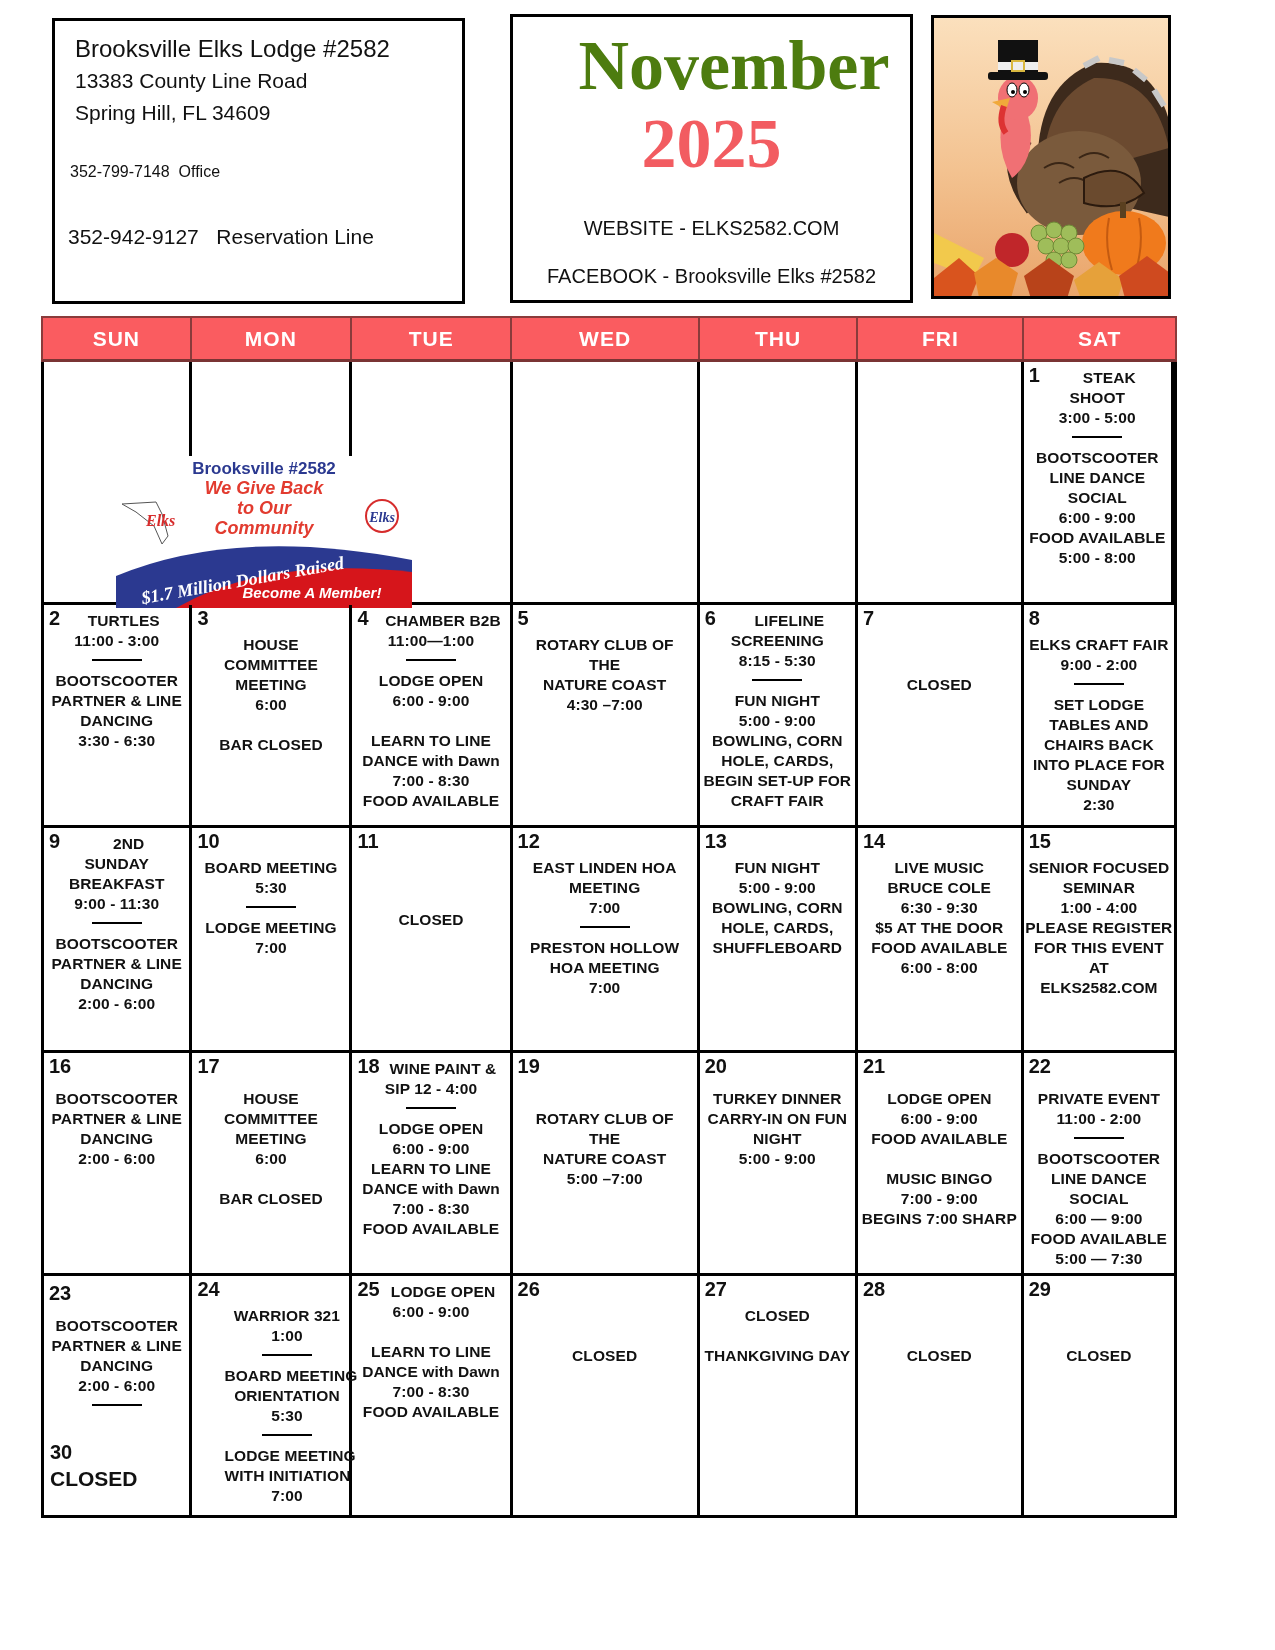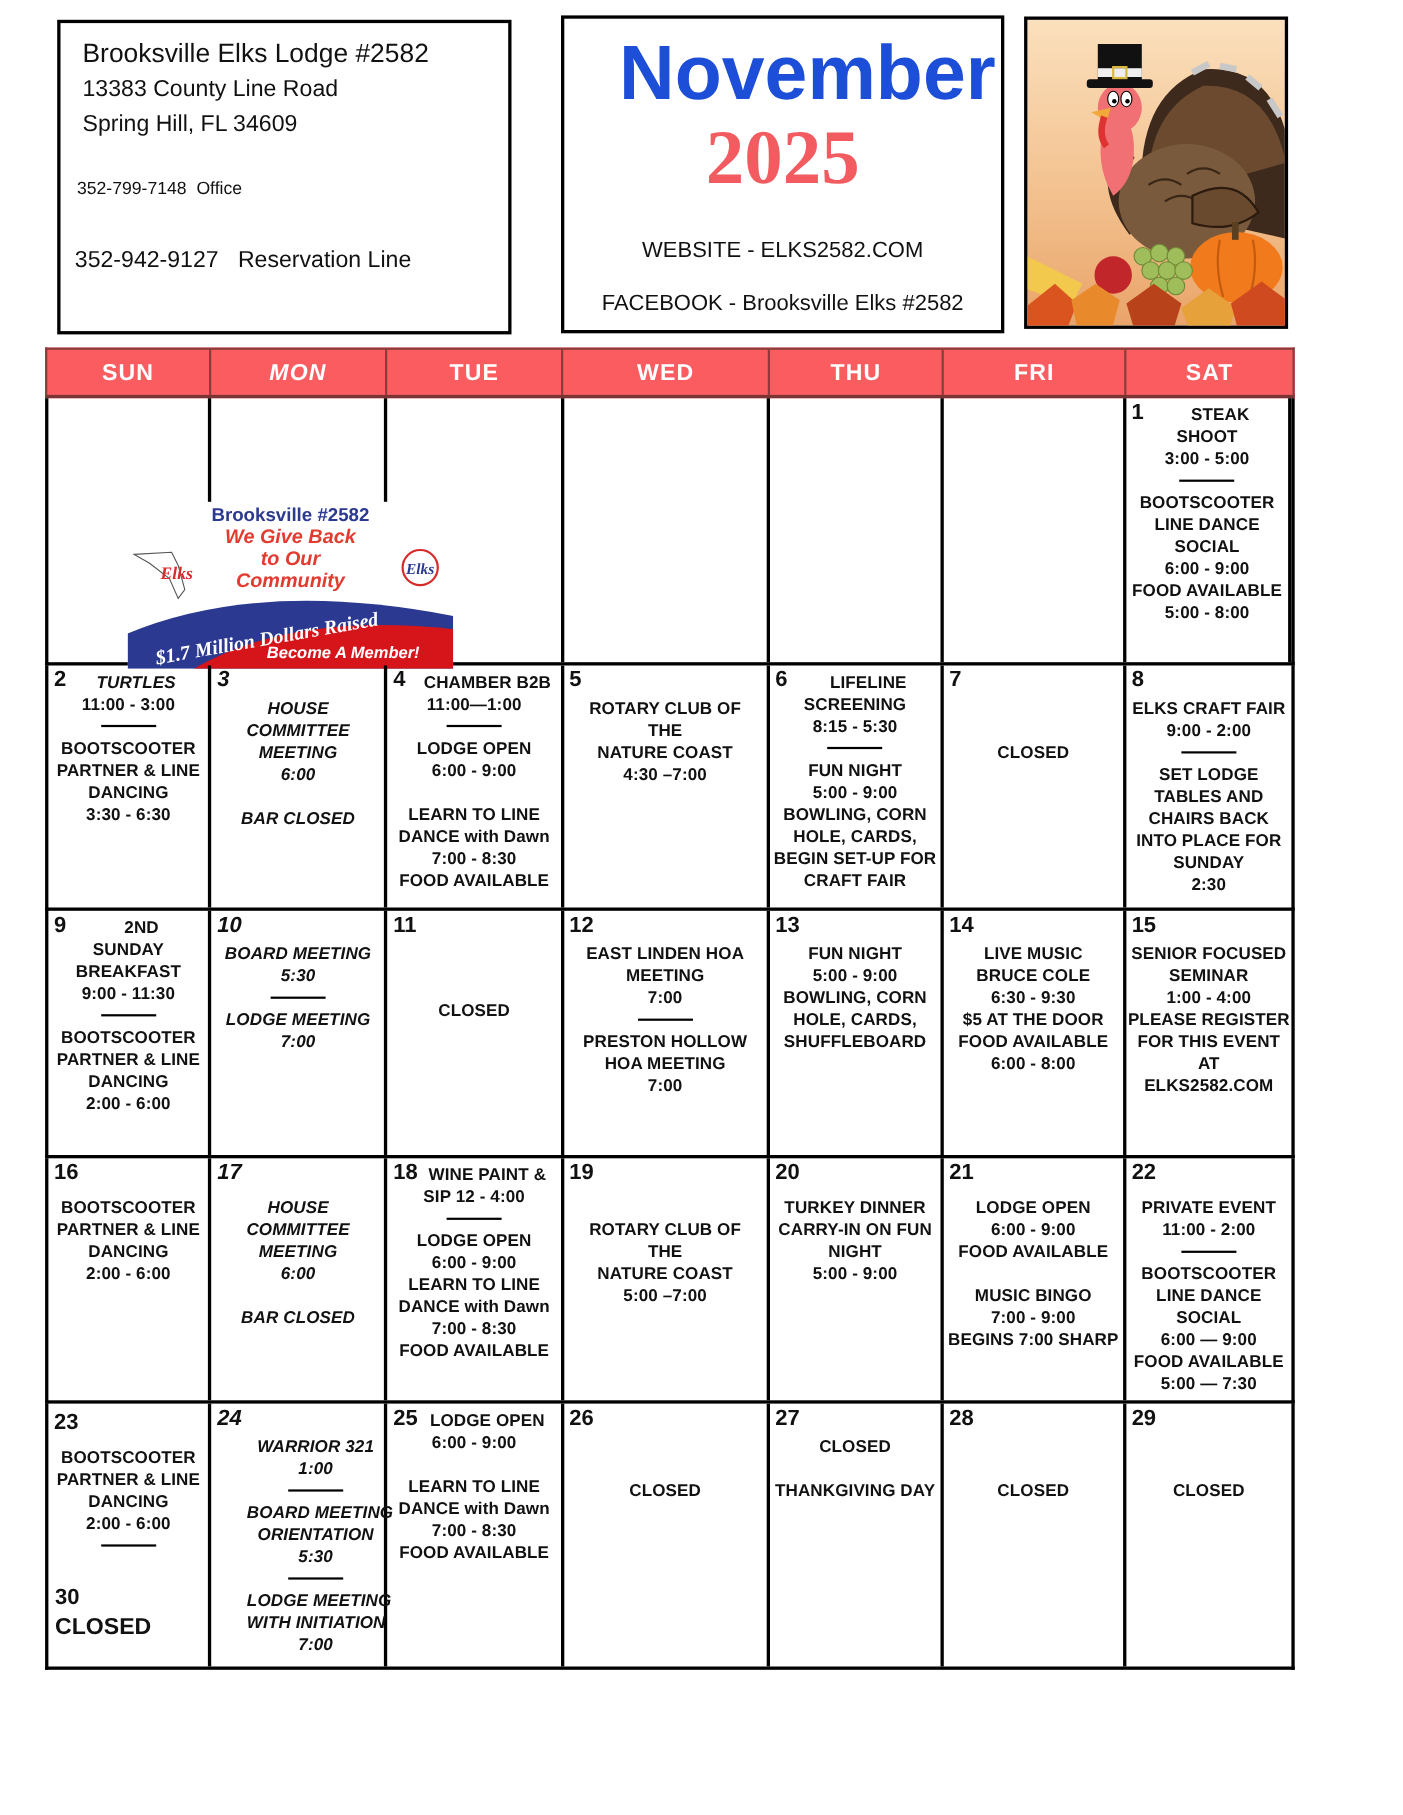--- a/index.html
+++ b/index.html
@@ -7,37 +7,37 @@
   body { position: relative; font-family: "Liberation Sans", sans-serif; color: #111; }
 
   .addr-box { position: absolute; left: 52px; top: 18px; width: 413px; height: 286px; border: 3px solid #000; }
   .addr-box .l1 { position: absolute; left: 20px; top: 14px; font-size: 24px; white-space: nowrap; }
   .addr-box .l2 { position: absolute; left: 20px; top: 48px; font-size: 21px; white-space: nowrap; }
   .addr-box .l3 { position: absolute; left: 20px; top: 80px; font-size: 21px; white-space: nowrap; }
   .addr-box .ph1 { position: absolute; left: 15px; top: 142px; font-size: 16px; white-space: pre; }
   .addr-box .ph2 { position: absolute; left: 13px; top: 204px; font-size: 21px; white-space: pre; }
 
   .title-box { position: absolute; left: 510px; top: 14px; width: 403px; height: 289px; border: 3px solid #000; text-align: center; }
-  .title-box .month { position: absolute; left: 0; right: -12px; top: 14px; font-family: Liberation Sans, sans-serif; font-weight: bold; font-size: 70px; color: #1d4ed8; line-height: 1; padding-left: 33px; }
+  .title-box .month { position: absolute; left: 0; right: -12px; top: 14px; font-family: Liberation Serif, serif; font-weight: bold; font-size: 70px; color: #4d7c0f; line-height: 1; padding-left: 33px; }
   .title-box .year { position: absolute; left: 0; right: 0; top: 92px; font-family: "Liberation Serif", serif; font-weight: bold; font-size: 70px; color: #f25c61; line-height: 1; }
   .title-box .web { position: absolute; left: 0; right: 0; top: 200px; font-size: 20px; }
   .title-box .fb { position: absolute; left: 0; right: 0; top: 248px; font-size: 20px; white-space: nowrap; }
 
   .turkey-box { position: absolute; left: 931px; top: 15px; width: 240px; height: 284px; border: 3px solid #000; overflow: hidden;
     background: linear-gradient(180deg, #fbe0bd 0%, #f3c290 55%, #e9a46a 100%); }
 
   .grid { position: absolute; left: 41px; top: 316px; width: 1136px; border-radius: 26px; }
   .hdr { display: flex; height: 46px; background: #fa5c60; border: 2px solid #8a3b3b; border-bottom: 3px solid #7a3434; }
   .hdr div { color: #fff; font-weight: bold; font-size: 21px; display: flex; align-items: center; justify-content: center; letter-spacing: 1px; border-right: 2px solid #8a3b3b; }
   .hdr div:last-child { border-right: none; }
 
   .week { display: flex; border-left: 3px solid #000; border-right: 3px solid #000; border-bottom: 3px solid #000; }
   .cell { position: relative; border-right: 3px solid #000; text-align: center; font-family: "Liberation Sans Narrow", "Liberation Sans", sans-serif; font-size: 15px; line-height: 20px; padding-top: 4px; }
   .cell:last-child { border-right: none; }
-  .w0 { width: 153px; } .w1 { width: 165px; font-style: italic; } .w2 { width: 165px; } .w3 { width: 193px; }
+  .w0 { width: 153px; } .w1 { width: 165px; } .w2 { width: 165px; } .w3 { width: 193px; }
   .w4 { width: 163px; } .w5 { width: 171px; } .w6 { width: 155px; }
   .dnum { position: absolute; left: 5px; top: 3px; font-weight: bold; font-size: 20px; font-family: "Liberation Sans", sans-serif; }
   .ev { font-weight: bold; font-size: 15.5px; letter-spacing: 0.1px; white-space: nowrap; }
   .ln { display: block; }
   .rule { display: block; width: 50px; height: 2px; background: #000; margin: 8px auto 10px; }
 
   .banner { position: absolute; left: 72px; top: 94px; width: 296px; height: 152px; }
 </style>
 </head>
 <body>
@@ -169,21 +169,21 @@
         <text x="22" y="126" font-family="Liberation Serif, serif" font-style="italic" font-weight="bold" font-size="18" fill="#fff" transform="rotate(-10 150 110)">$1.7 Million Dollars Raised</text>
         <text x="196" y="142" text-anchor="middle" font-family="Liberation Sans, sans-serif" font-weight="bold" font-style="italic" font-size="15" fill="#fff">Become A Member!</text>
       </svg>
     </div>
   </div>
 
   <div class="week" style="height:223px;">
     <div class="cell w0 day">
         <div class="dnum">2</div>
         <div style="position: absolute; left: 0px; right: 0px; top: 6px;">
-          <span class="ln ev" style="padding-left: 14px; font-style: italic;">TURTLES</span>
+          <span class="ln ev" style="padding-left: 14px;">TURTLES</span>
           <span class="ln ev">11:00 - 3:00</span>
           <span class="rule"></span>
           <span class="ln ev">BOOTSCOOTER</span>
           <span class="ln ev">PARTNER &amp; LINE</span>
           <span class="ln ev">DANCING</span>
           <span class="ln ev">3:30 - 6:30</span>
         </div>
       </div>
     <div class="cell w1 day">
         <div class="dnum">3</div>

